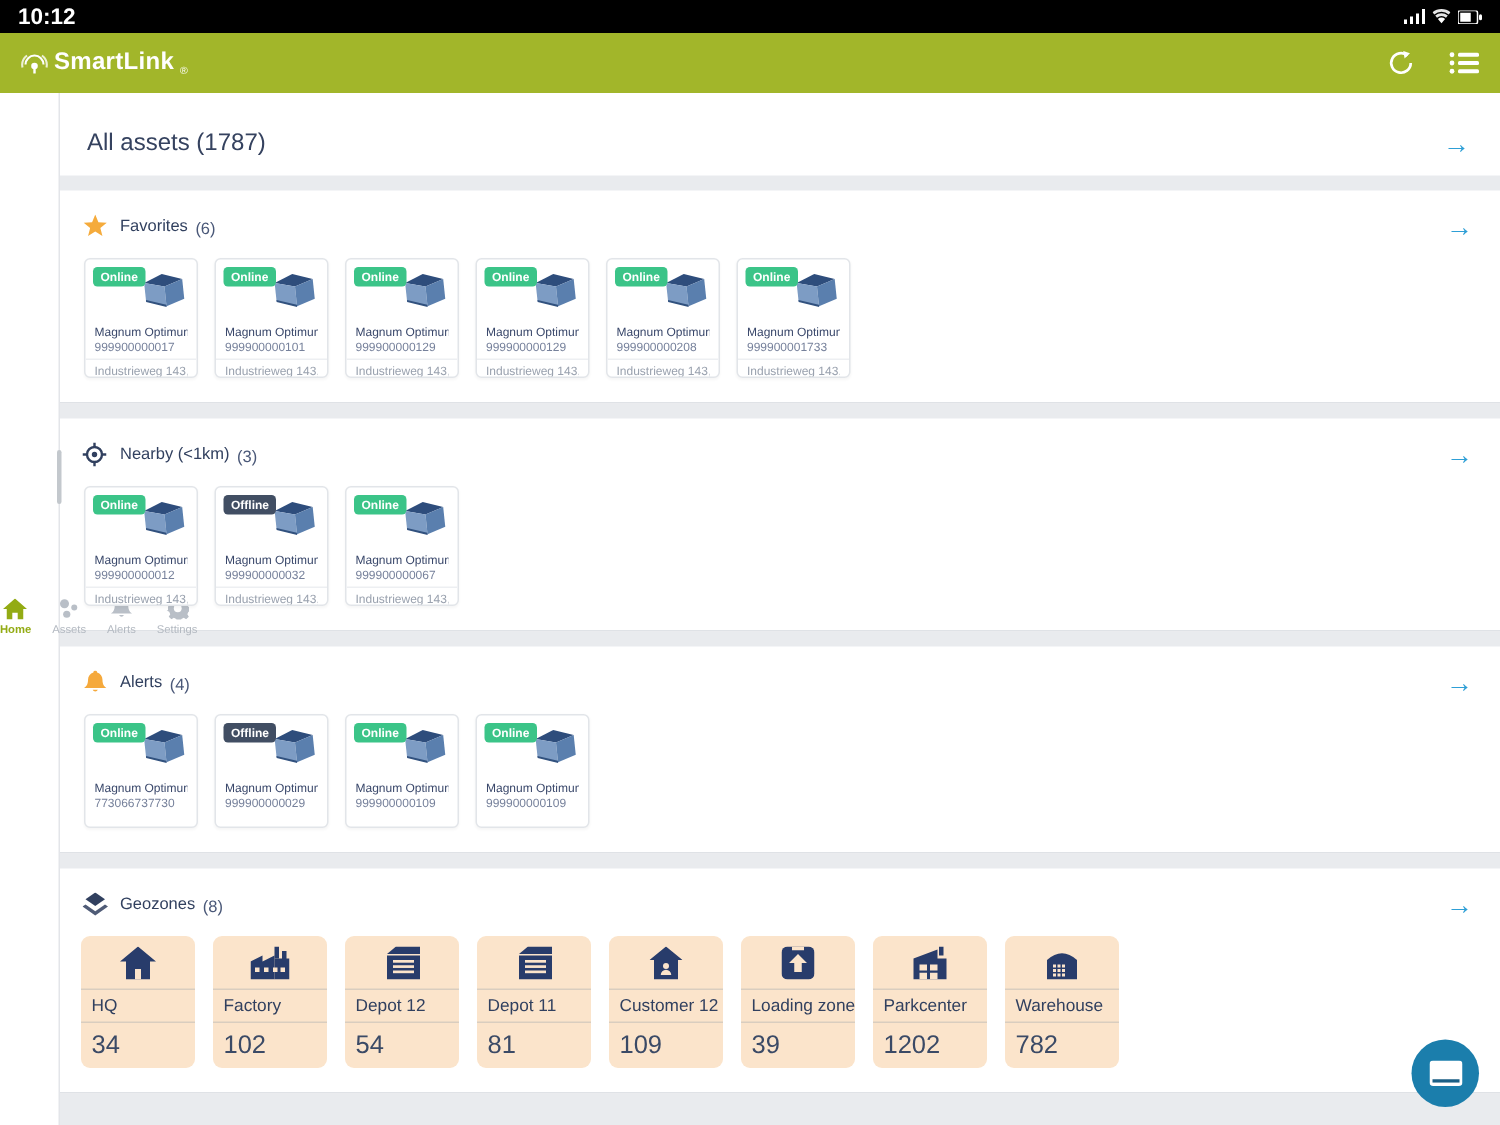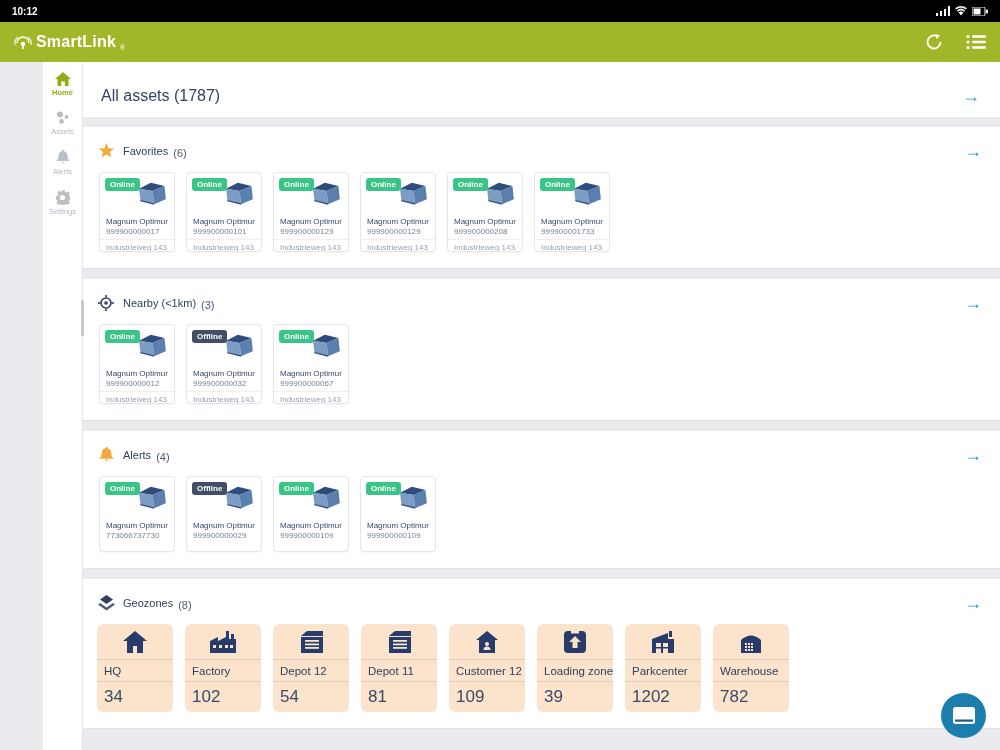--- a/index.html
+++ b/index.html
@@ -2,36 +2,36 @@
 <html><head>
 <meta charset="utf-8">
 <style>
   * { margin:0; padding:0; box-sizing:border-box; }
   html,body { width:1000px; height:750px; overflow:hidden; }
   body { font-family:"Liberation Sans", sans-serif; background:#e9ebee; position:relative; }
 
   
   .status-bar { height:22px; background:#000; color:#fff; display:flex; align-items:center;
     justify-content:space-between; padding:0 12px; }
-  .status-time { font-size:10px; font-weight:bold; }
+  .status-time { font-size:15px; font-weight:bold; }
   .status-icons { display:flex; align-items:center; gap:5px; }
 
   
   .app-header { height:40px; background:#a2b62a; display:flex; align-items:center;
     justify-content:space-between; padding:0 14px; }
   .brand { display:flex; align-items:flex-end; color:#fff; gap:4px; }
   .brand-name { font-size:16px; font-weight:bold; letter-spacing:.2px; }
   .brand-reg { font-size:7px; margin-top:1px; }
   .header-actions { display:flex; align-items:center; gap:22px; }
   .header-btn { background:none; border:none; cursor:pointer; display:flex; align-items:center; }
 
   
   .page-body { display:flex; height:688px; }
   .sidebar { width:40px; background:#fff; border-right:1px solid #e3e5e9; display:flex;
-    flex-direction:column; align-items:center; padding-top:10px; gap:14px; position:relative;margin-left:43px; }
+    align-items:center; padding-top:10px; gap:14px; position:relative; }
   .side-item { display:flex; flex-direction:column; align-items:center; gap:2px; cursor:pointer; width:100%; }
   .side-label { font-size:7.5px; color:#b3b9c1; }
   .side-item.active .side-label { color:#93ab14; font-weight:bold; }
   .scroll-thumb { position:absolute; right:-2px; top:238px; width:3px; height:36px;
     background:#c3c8cd; border-radius:2px; }
 
   .content { flex:1; display:flex; flex-direction:column; gap:10px; overflow:hidden; }
   .panel { background:#fff; }
   .panel-top { padding:13px 12px 0 10px; }
   .search-box { position:relative; }

